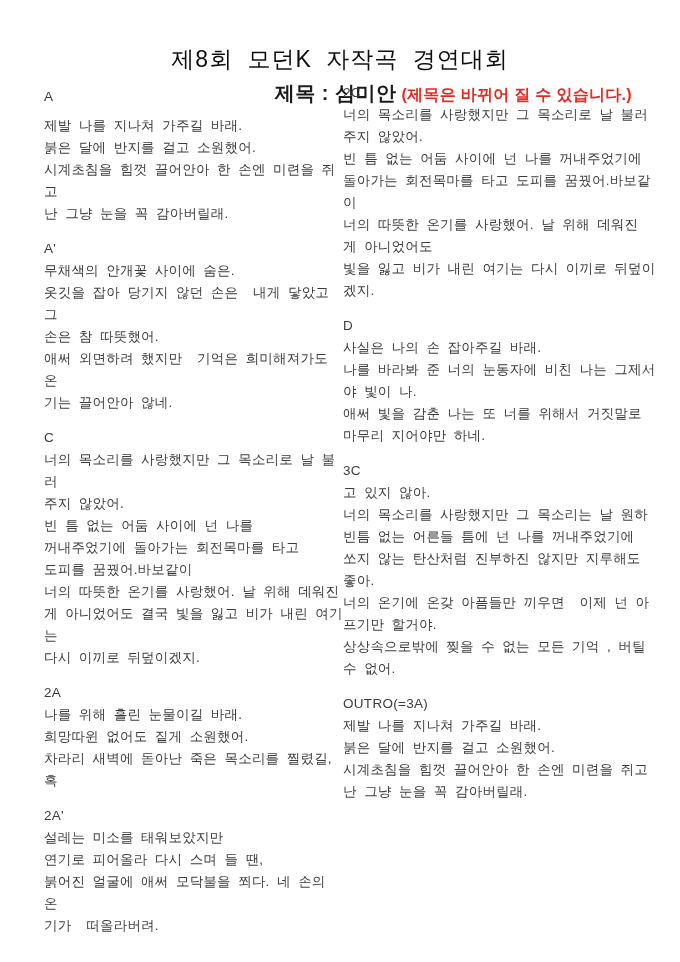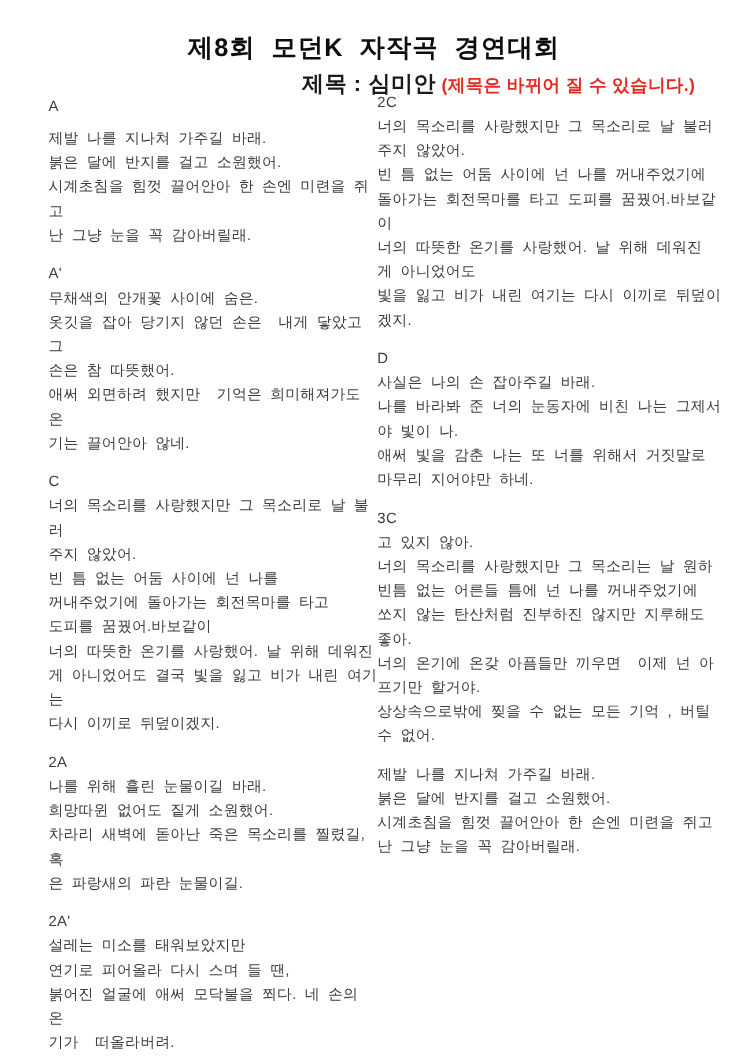--- a/index.html
+++ b/index.html
@@ -10,24 +10,24 @@
   .page {
     position: relative;
     width: 680px;
     height: 962px;
     background: #ffffff;
     font-family: "Liberation Sans", sans-serif;
     color: #3d3d3d;
     overflow: hidden;
   }
   .doc-title {
-    padding-top: 28px;
+    padding-top: 44px;
     text-align: center;
     font-size: 23px;
-    font-weight: bold;
+    font-weight: normal;
     letter-spacing: 1px;
     word-spacing: 7px;
     color: #0d0d0d;
   }
   .subtitle-row {
     margin-top: 8px;
     text-align: right;
     padding-right: 48px;
     line-height: 20px;
     white-space: nowrap;
@@ -104,21 +104,20 @@
         <div class="lyric-line">도피를 꿈꿨어.바보같이</div>
         <div class="lyric-line">너의 따뜻한 온기를 사랑했어. 날 위해 데워진</div>
         <div class="lyric-line">게 아니었어도 결국 빛을 잃고 비가 내린 여기는</div>
         <div class="lyric-line">다시 이끼로 뒤덮이겠지.</div>
       </div>
       <div class="section">
         <div class="section-header">2A</div>
         <div class="lyric-line">나를 위해 흘린 눈물이길 바래.</div>
         <div class="lyric-line">희망따윈 없어도 짙게 소원했어.</div>
         <div class="lyric-line">차라리 새벽에 돋아난 죽은 목소리를 찔렸길, 혹</div>
-        <div class="lyric-line">은 파랑새의 파란 눈물이길.</div>
       </div>
       <div class="section">
         <div class="section-header">2A'</div>
         <div class="lyric-line">설레는 미소를 태워보았지만</div>
         <div class="lyric-line">연기로 피어올라 다시 스며 들 땐,</div>
         <div class="lyric-line">붉어진 얼굴에 애써 모닥불을 쬐다. 네 손의 온</div>
         <div class="lyric-line">기가  떠올라버려.</div>
       </div>
     </div>
 
@@ -149,20 +148,21 @@
         <div class="lyric-line">너의 목소리를 사랑했지만 그 목소리는 날 원하</div>
         <div class="lyric-line">빈틈 없는 어른들 틈에 넌 나를 꺼내주었기에</div>
         <div class="lyric-line">쏘지 않는 탄산처럼 진부하진 않지만 지루해도</div>
         <div class="lyric-line">좋아.</div>
         <div class="lyric-line">너의 온기에 온갖 아픔들만 끼우면  이제 넌 아</div>
         <div class="lyric-line">프기만 할거야.</div>
         <div class="lyric-line">상상속으로밖에 찢을 수 없는 모든 기억 , 버틸</div>
         <div class="lyric-line">수 없어.</div>
       </div>
       <div class="section">
+        <div class="section-header">OUTRO(=3A)</div>
         <div class="lyric-line">제발 나를 지나쳐 가주길 바래.</div>
         <div class="lyric-line">붉은 달에 반지를 걸고 소원했어.</div>
         <div class="lyric-line">시계초침을 힘껏 끌어안아 한 손엔 미련을 쥐고</div>
         <div class="lyric-line">난 그냥 눈을 꼭 감아버릴래.</div>
       </div>
     </div>
 
 </div>
 
 </body></html>

